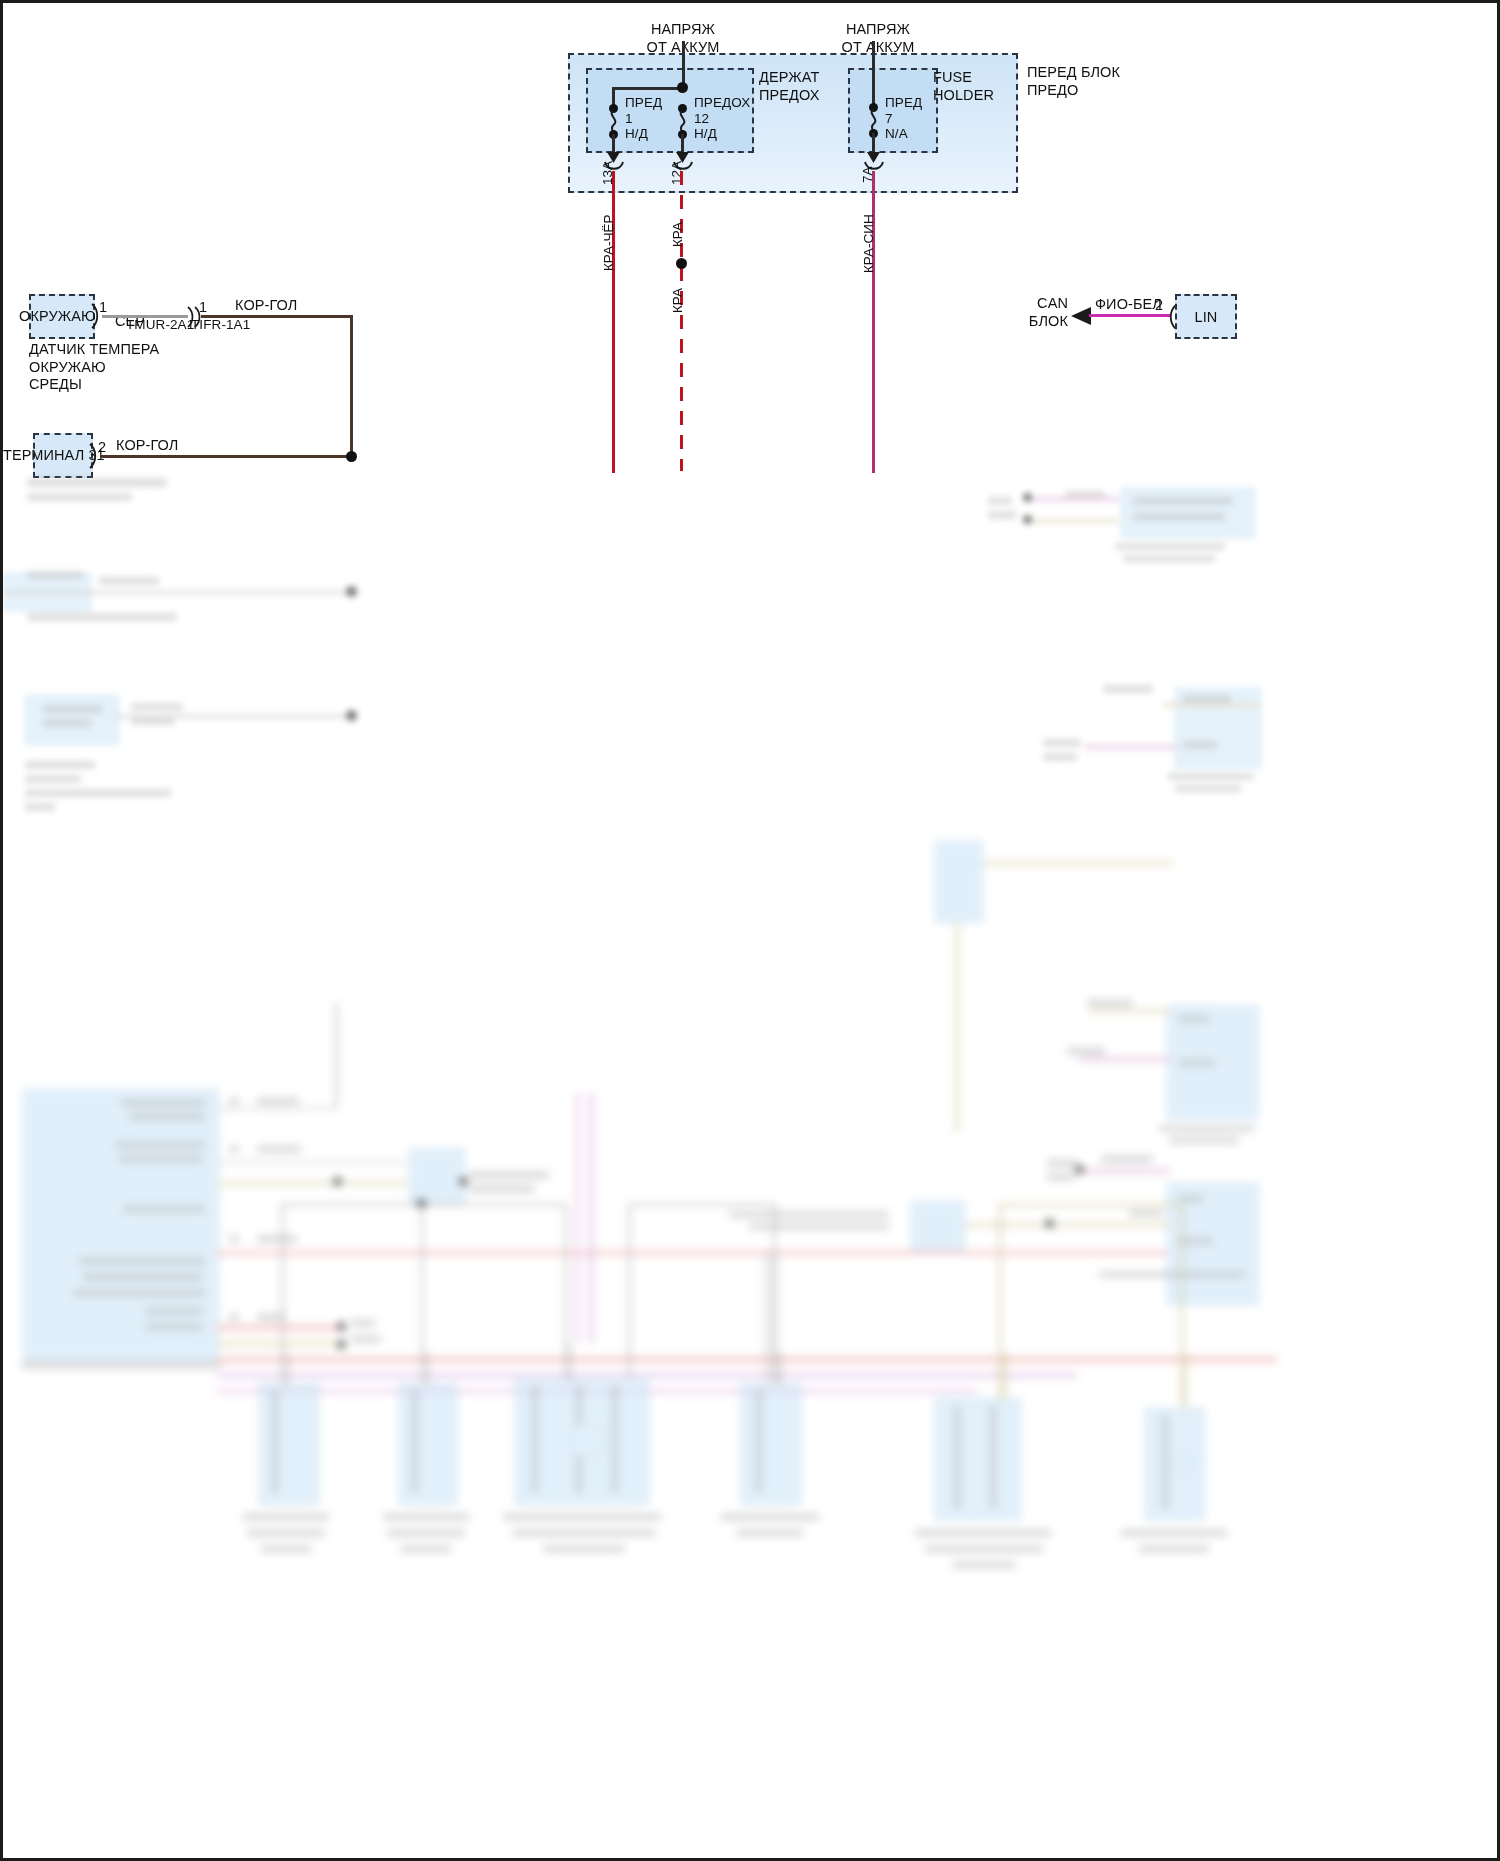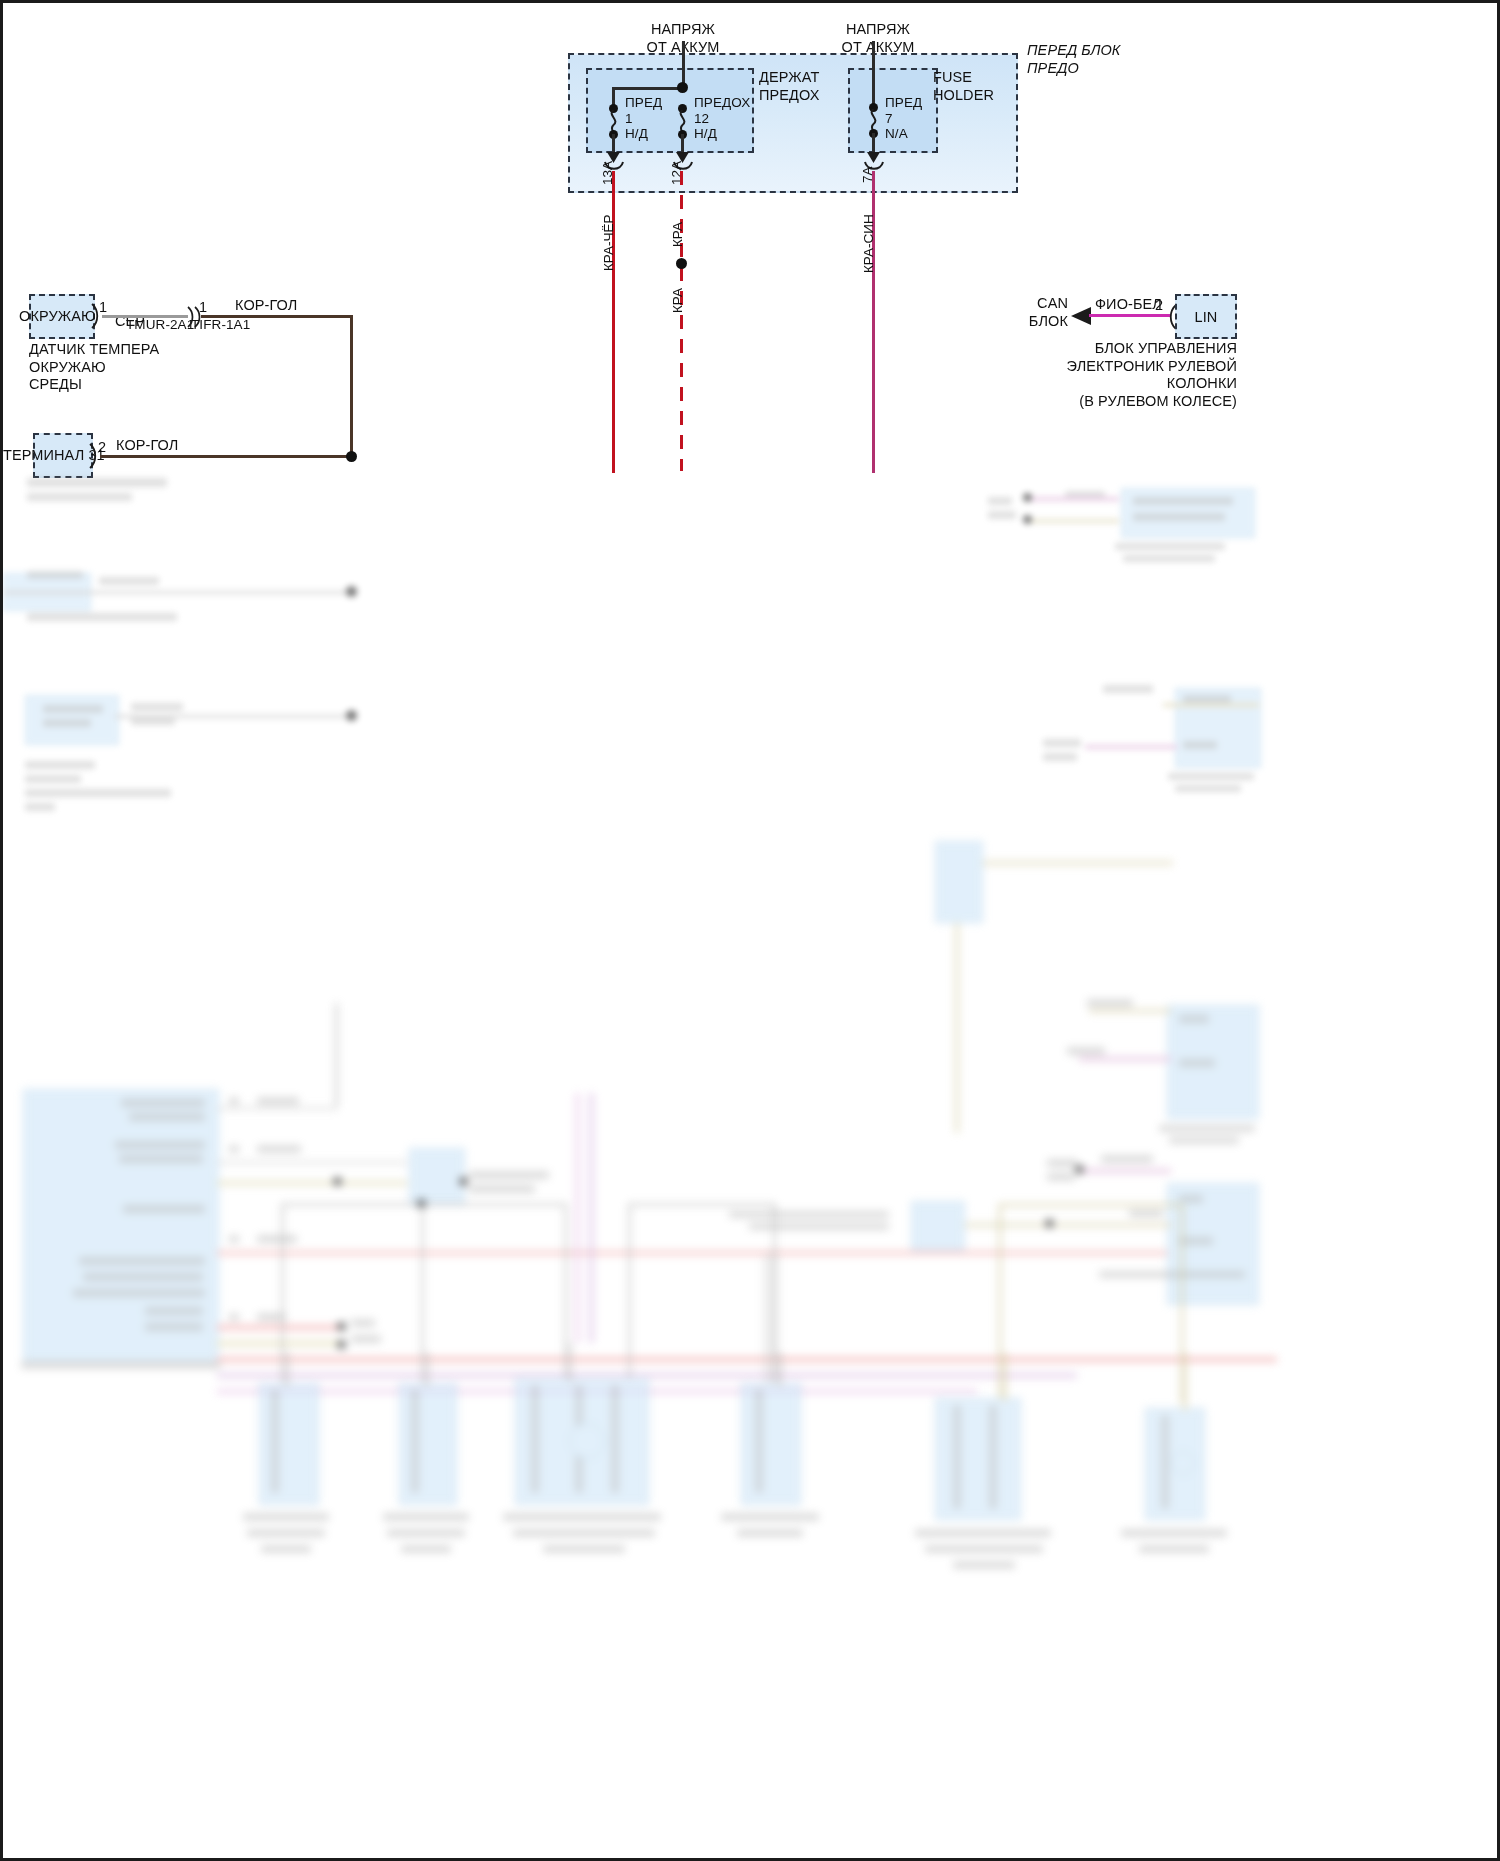--- a/index.html
+++ b/index.html
@@ -45,21 +45,21 @@
 <body>
 
 <div id="page">
 
   <div class="abs txt c" style="left:600px;top:18px;width:160px;">НАПРЯЖ
 ОТ АККУМ</div>
   <div class="abs txt c" style="left:795px;top:18px;width:160px;">НАПРЯЖ
 ОТ АККУМ</div>
 
   <div class="abs dash fuseblock" style="left:565px;top:50px;width:450px;height:140px;"></div>
-  <div class="abs txt" style="left:1024px;top:39px;width:180px;font-style:italic;">ПЕРЕД БЛОК
+  <div class="abs txt" style="left:1024px;top:61px;width:180px;">ПЕРЕД БЛОК
 ПРЕДО</div>
 
   <div class="abs dash fusecell" style="left:583px;top:65px;width:168px;height:85px;"></div>
   <div class="abs txt" style="left:756px;top:66px;width:120px;">ДЕРЖАТ
 ПРЕДОХ</div>
 
   <div class="abs dash fusecell" style="left:845px;top:65px;width:90px;height:85px;"></div>
   <div class="abs txt" style="left:930px;top:66px;width:120px;">FUSE
 HOLDER</div>
 
@@ -173,24 +173,20 @@
     <path d="M0 10 L20 1 L20 19 Z" fill="#1b1b1b"></path>
   </svg>
   <div class="w wmag abs" style="left:1086px;top:311px;width:82px;height:2.8px;"></div>
   <div class="abs txt" style="left:1092px;top:293px;width:80px;">ФИО-БЕЛ</div>
   <div class="abs txt" style="left:1152px;top:294px;width:14px;">2</div>
   <svg class="abs" style="left:1163px;top:301px;" width="12" height="26">
     <path d="M10 1 C 3 7, 3 19, 10 25" stroke="#1b1b1b" stroke-width="1.8" fill="none"></path>
   </svg>
   <div class="abs compbox" style="left:1172px;top:291px;width:62px;height:45px;"></div>
   <div class="abs txt c" style="left:1172px;top:306px;width:62px;">LIN</div>
-  <div class="abs txt r" style="left:1034px;top:337px;width:200px;">БЛОК УПРАВЛЕНИЯ
-ЭЛЕКТРОНИК РУЛЕВОЙ
-КОЛОНКИ
-(В РУЛЕВОМ КОЛЕСЕ)</div>
 
   <div id="blurlayer">
 
     <div class="btxt" style="left:24px;top:5px;width:140px;height:9px;"></div>
     <div class="btxt" style="left:24px;top:20px;width:105px;height:8px;"></div>
     <div class="bbox" style="left:0px;top:100px;width:86px;height:36px;"></div>
     <div class="btxt" style="left:24px;top:98px;width:56px;height:8px;"></div>
     <div class="btxt" style="left:96px;top:104px;width:60px;height:8px;"></div>
     <div class="btxt" style="left:24px;top:140px;width:150px;height:8px;"></div>
     <div class="bline" style="left:0px;top:118px;width:350px;height:3px;background:#b9b9b9;"></div>

